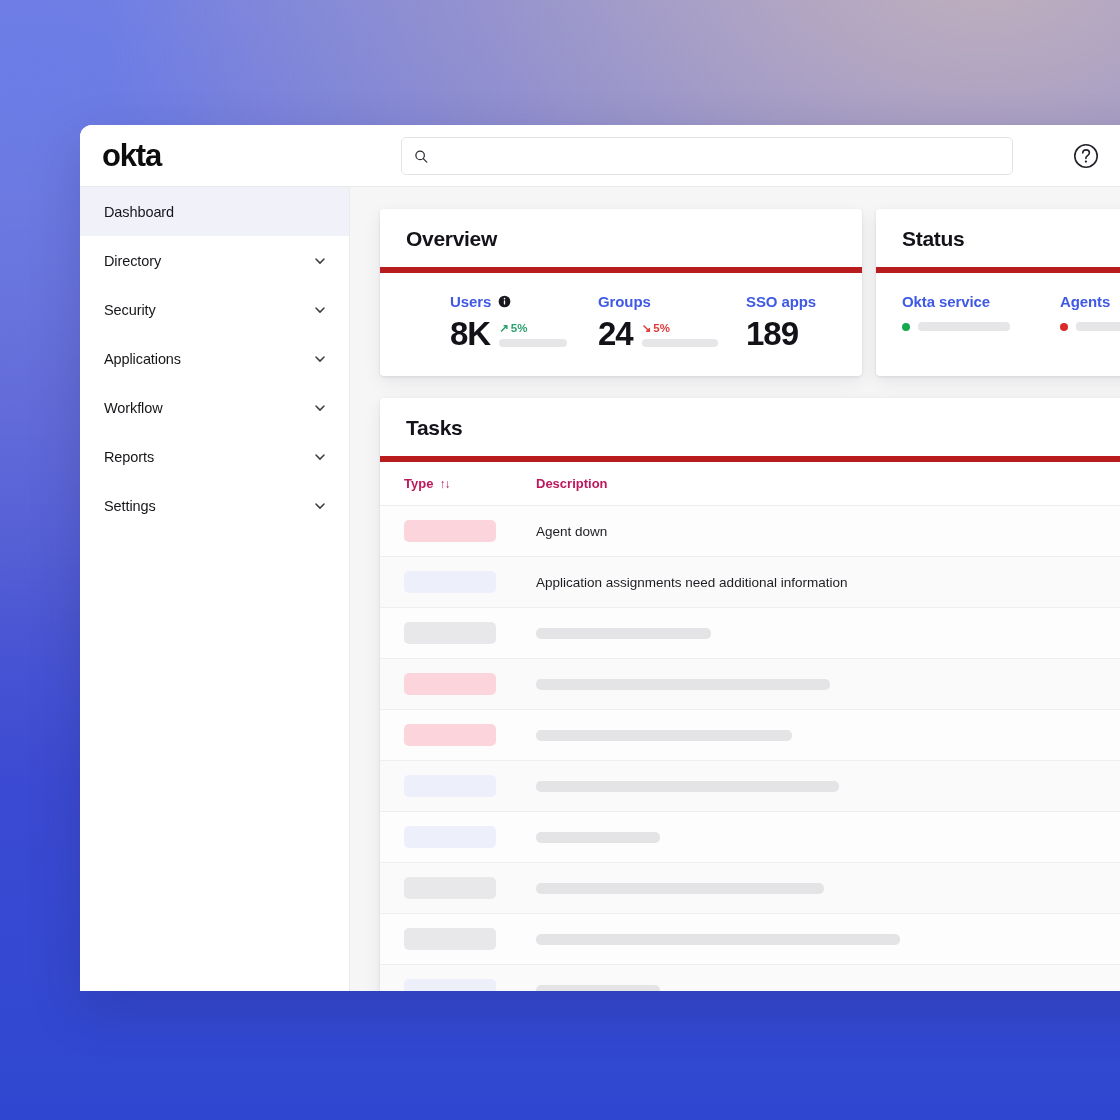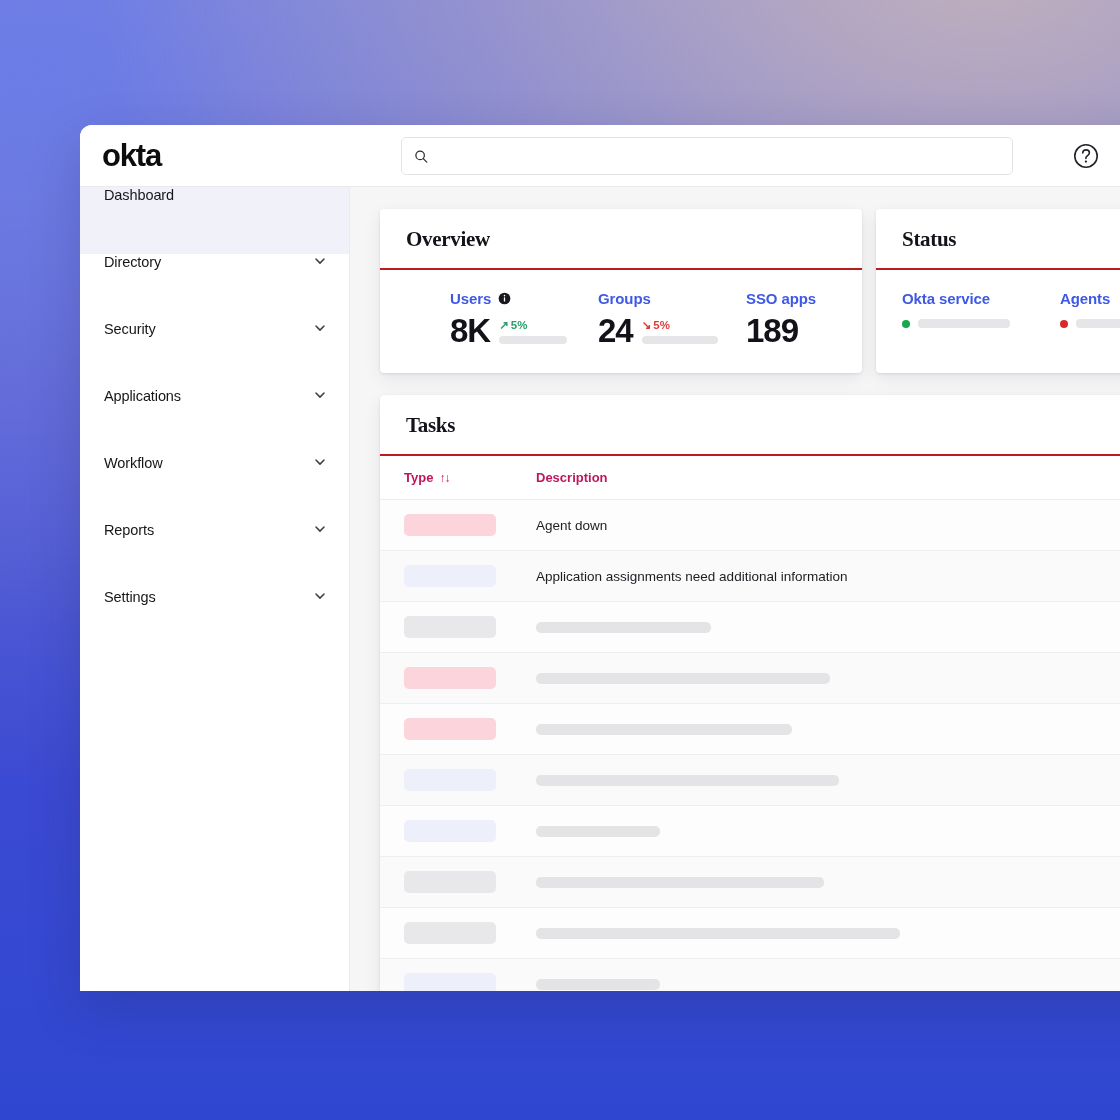--- a/index.html
+++ b/index.html
@@ -52,21 +52,21 @@
 
   
   .body{ display:flex; height:804px; }
 
   
   .sidebar{
     width:270px; flex:none; background:#fff;
     border-right:1px solid #ebebed; padding-top:0;
   }
   .nav-item{
-    height:67px; display:flex; align-items:flex-start;
+    height:49px; display:flex; align-items:center;
     padding:0 22px 0 24px; cursor:pointer;
     font-size:14.5px; color:#16161a; font-weight:400;
   }
   .nav-item.active{ background:#f1f1fa; font-weight:500; }
   .nav-item .lbl{ flex:1; letter-spacing:-0.1px; }
   .chev{ width:14px; height:14px; flex:none; opacity:.85; }
 
   
   .content{
     flex:1; background:#f6f6f7; position:relative; overflow:hidden;
@@ -75,22 +75,21 @@
 
   
   .cards-row{ display:flex; gap:14px; }
   .card{
     background:#fff; border-radius:4px;
     box-shadow:0 1px 3px rgba(20,20,40,.10), 0 6px 18px rgba(20,20,40,.07);
   }
   .card-title{
     font-size:21px; font-weight:700; color:#13131a;
     padding:18px 24px 16px 26px; letter-spacing:-0.3px;
-    border-bottom:2px solid #b91c1c;
-    font-family:Liberation Serif, serif;
+    border-bottom:6px solid #b91c1c;
   }
   .overview{ width:482px; flex:none; }
   .status{ width:420px; flex:none; }
 
   .metrics{ display:flex; padding:20px 26px 26px 26px;margin-left:44px; }
   .metric{ flex:none; }
   .m-users{ width:148px; }
   .m-groups{ width:148px; }
   .metric-head{
     display:flex; align-items:center; gap:7px;

